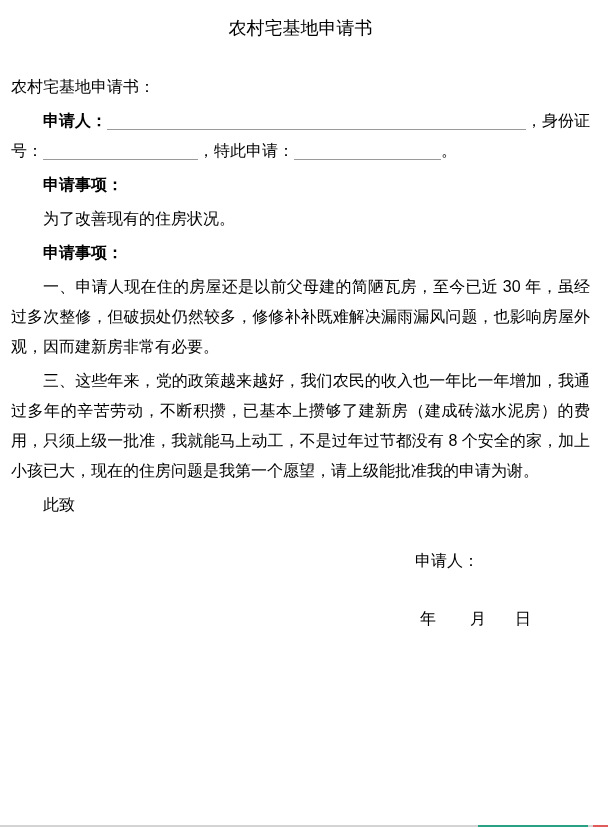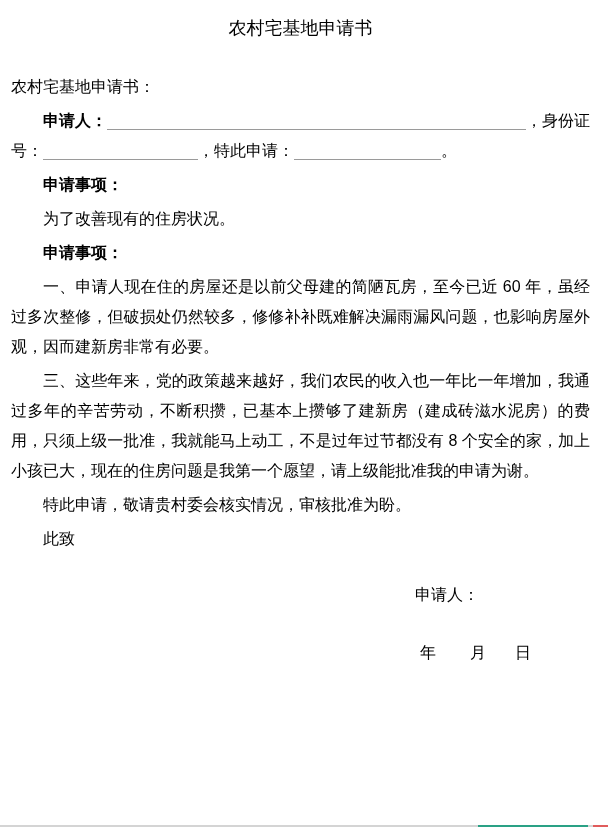--- a/index.html
+++ b/index.html
@@ -97,24 +97,23 @@
         <span>，特此申请：</span>
         <span class="blank w-phone"></span>
         <span>。</span>
     </div>
   </div>
 
   <p class="para bold">申请事项：</p>
   <p class="para">为了改善现有的住房状况。</p>
 
   <p class="para bold">申请事项：</p>
-  <p class="para">一、申请人现在住的房屋还是以前父母建的简陋瓦房，至今已近 60 年，虽经过多次整修，但破损处仍然较多，修修补补既难解决漏雨漏风问题，也影响房屋外观，因而建新房非常有必要。</p>
+  <p class="para">一、申请人现在住的房屋还是以前父母建的简陋瓦房，至今已近 30 年，虽经过多次整修，但破损处仍然较多，修修补补既难解决漏雨漏风问题，也影响房屋外观，因而建新房非常有必要。</p>
   <p class="para">三、这些年来，党的政策越来越好，我们农民的收入也一年比一年增加，我通过多年的辛苦劳动，不断积攒，已基本上攒够了建新房（建成砖滋水泥房）的费用，只须上级一批准，我就能马上动工，不是过年过节都没有 8 个安全的家，加上小孩已大，现在的住房问题是我第一个愿望，请上级能批准我的申请为谢。</p>
 
-  <p class="para">特此申请，敬请贵村委会核实情况，审核批准为盼。</p>
   <p class="para">此致</p>
 
   <div class="sig-line">
     <span>申请人：</span>
   </div>
 
   <div class="date-line">
     <span class="yy">年</span><span class="mm">月</span><span class="dd">日</span>
   </div>
 

